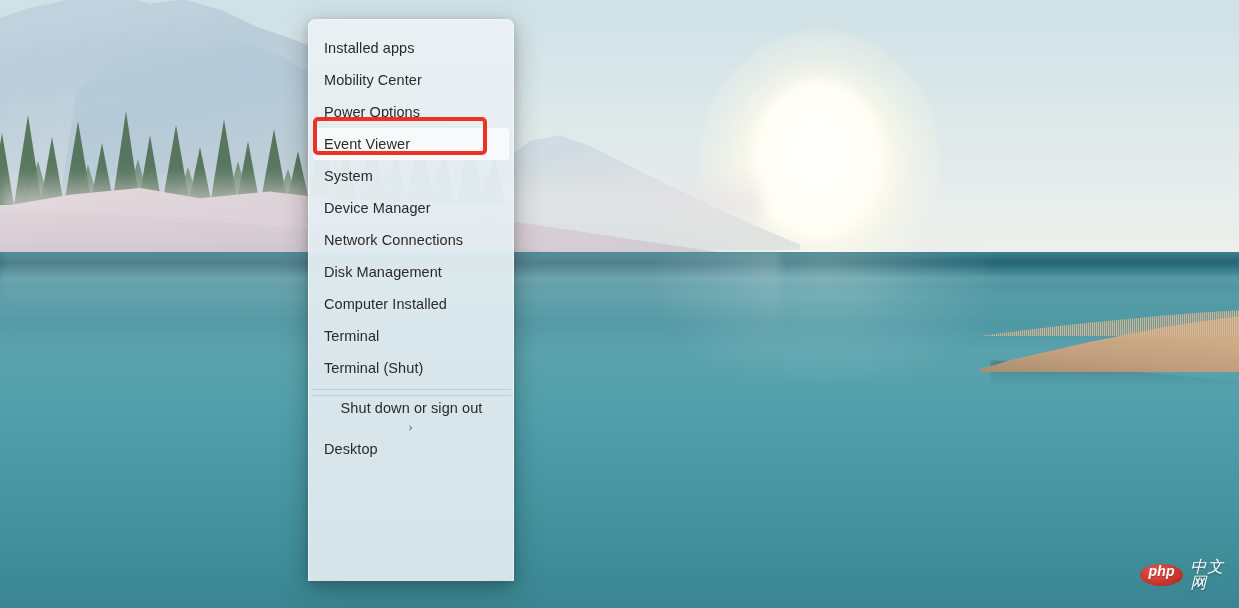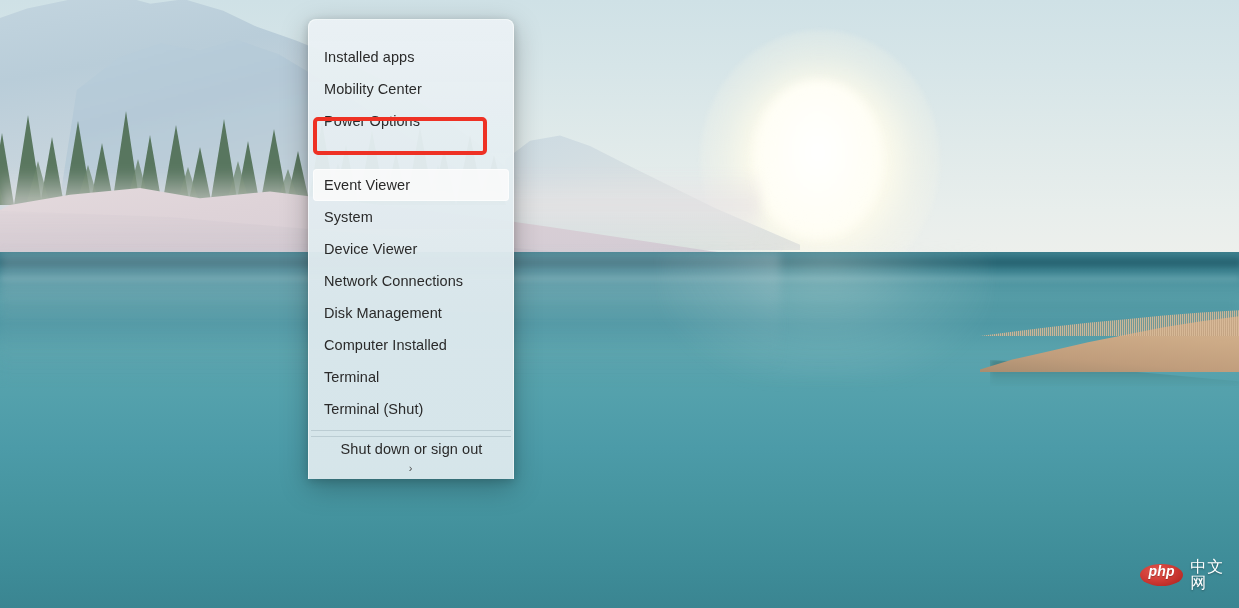--- a/index.html
+++ b/index.html
@@ -205,32 +205,32 @@
     clip-path: polygon(0% 0%, 16% 8%, 34% 22%, 52% 40%, 70% 56%, 88% 72%, 100% 82%, 100% 100%, 0% 100%);
     filter: blur(3px);
   }
 
   
   #winx-menu {
     position: absolute;
     left: 308px;
     top: 19px;
     width: 206px;
-    height: 460px;
+    height: 562px;
     border-radius: 8px 8px 0 0;
     background: linear-gradient(to bottom,
       rgba(234,241,244,0.97) 0%,
       rgba(231,239,242,0.96) 18%,
       rgba(226,236,240,0.955) 40%,
       rgba(223,234,238,0.95) 62%,
       rgba(221,233,237,0.95) 100%);
     border: 1px solid rgba(255,255,255,0.55);
     border-bottom: none;
     box-shadow: 0 8px 28px rgba(0,0,0,0.26), 0 2px 8px rgba(0,0,0,0.16);
-    padding-top: 21px;
+    padding-top: 12px;
     overflow: hidden;
   }
 
   .menu-item {
     position: relative;
     height: 32px;
     display: flex;
     align-items: center;
     margin: 0 4px;
     padding: 0 10px 0 11px;
@@ -252,21 +252,20 @@
     font-size: 11px;
     color: #4d4d4d;
     line-height: 1;
     margin-right: 2px;
     font-family: "Liberation Sans", sans-serif;
   }
 
   .menu-item.hovered {
     background: rgba(250,250,250,0.88);
     box-shadow: inset 0 0 0 1px rgba(255,255,255,0.6);
-    margin-top: 32px;
   }
 
   .separator {
     height: 1px;
     margin: 5px 2px 5px 2px;
     background: rgba(120,140,150,0.28);
   }
 
   
   #highlight-box {
@@ -310,20 +309,21 @@
     line-height: 1;
     text-shadow: 0 1px 1px rgba(0,0,0,0.25);
   }
   .wm-cn {
     font-family: "DejaVu Sans", sans-serif;
     font-size: 16px;
     color: #ffffff;
     letter-spacing: 1px;
     line-height: 1;
     text-shadow: 0 1px 2px rgba(0,0,0,0.35);
+    font-style: italic;
   }
 </style>
 </head>
 <body>
 
 <div id="desktop">
   <div class="sky"></div>
   <div class="sun-glow"></div>
   <div class="sun-core"></div>
 
@@ -401,21 +401,21 @@
     <div class="menu-item">
       <span class="label">Power Options</span>
     </div>
     <div class="menu-item hovered">
       <span class="label">Event Viewer</span>
     </div>
     <div class="menu-item">
       <span class="label">System</span>
     </div>
     <div class="menu-item">
-      <span class="label">Device Viewer</span>
+      <span class="label">Device Manager</span>
     </div>
     <div class="menu-item">
       <span class="label">Network Connections</span>
     </div>
     <div class="menu-item">
       <span class="label">Disk Management</span>
     </div>
     <div class="menu-item">
       <span class="label">Computer Installed</span>
     </div>

